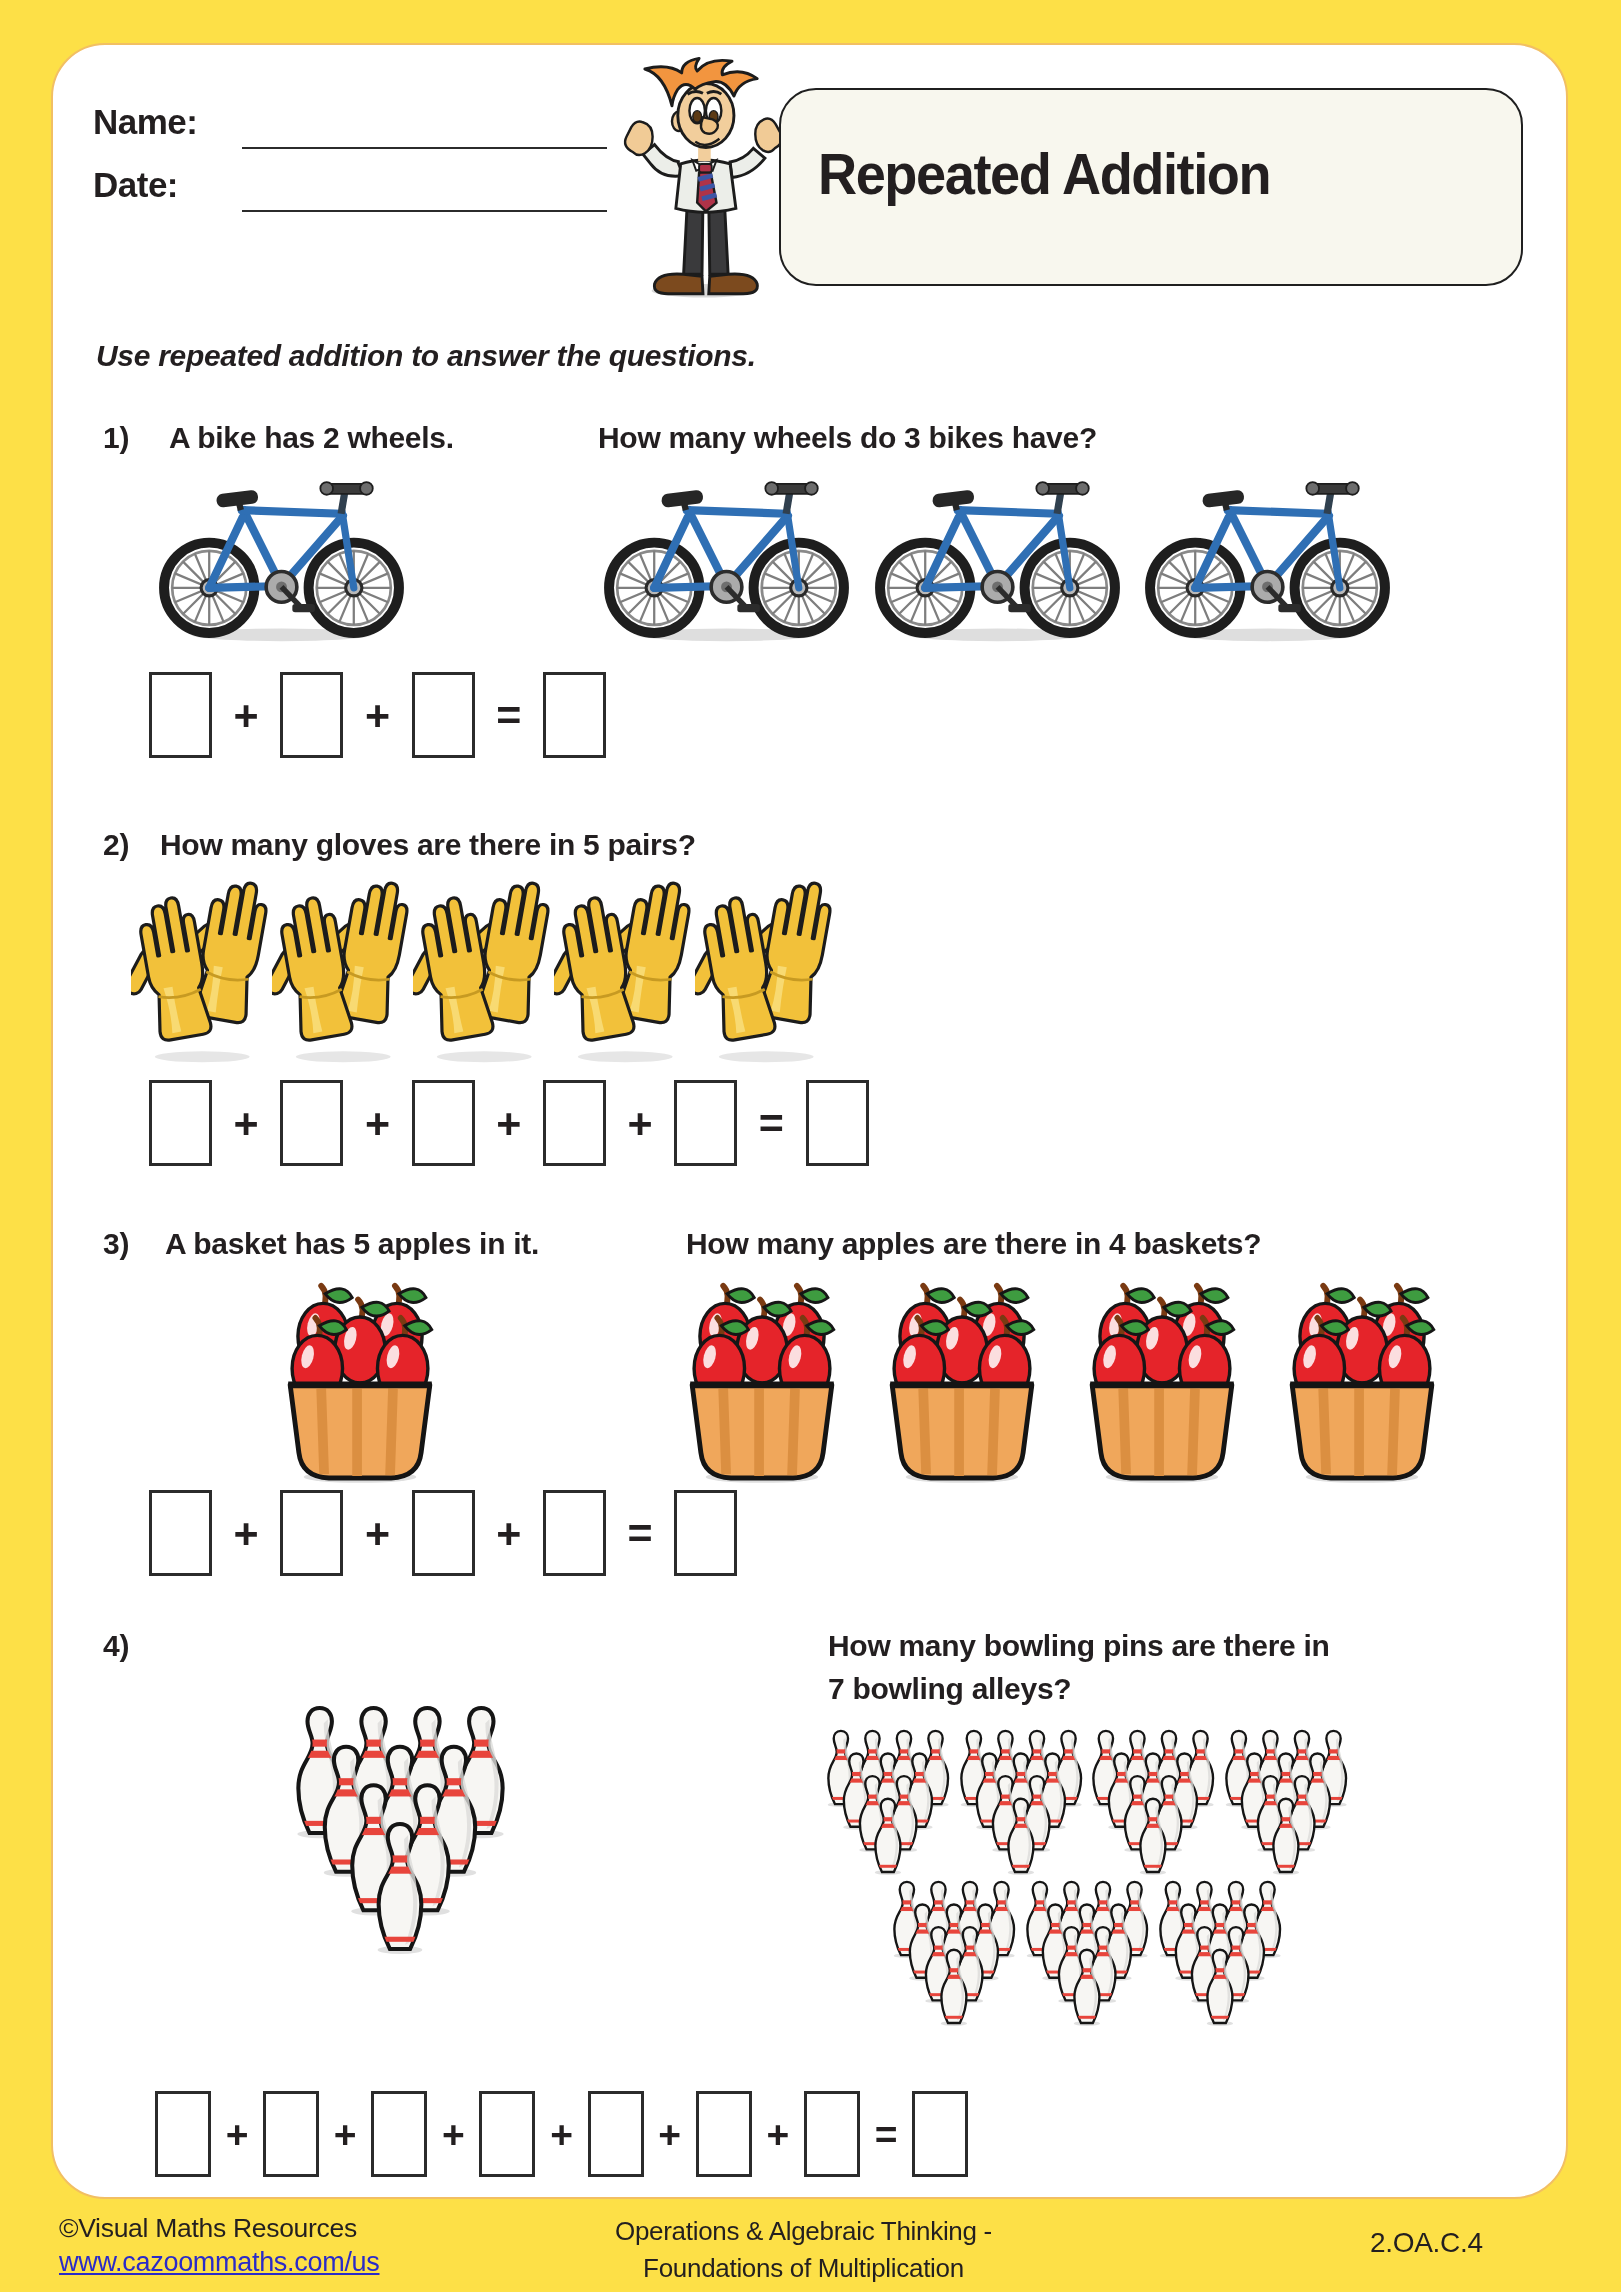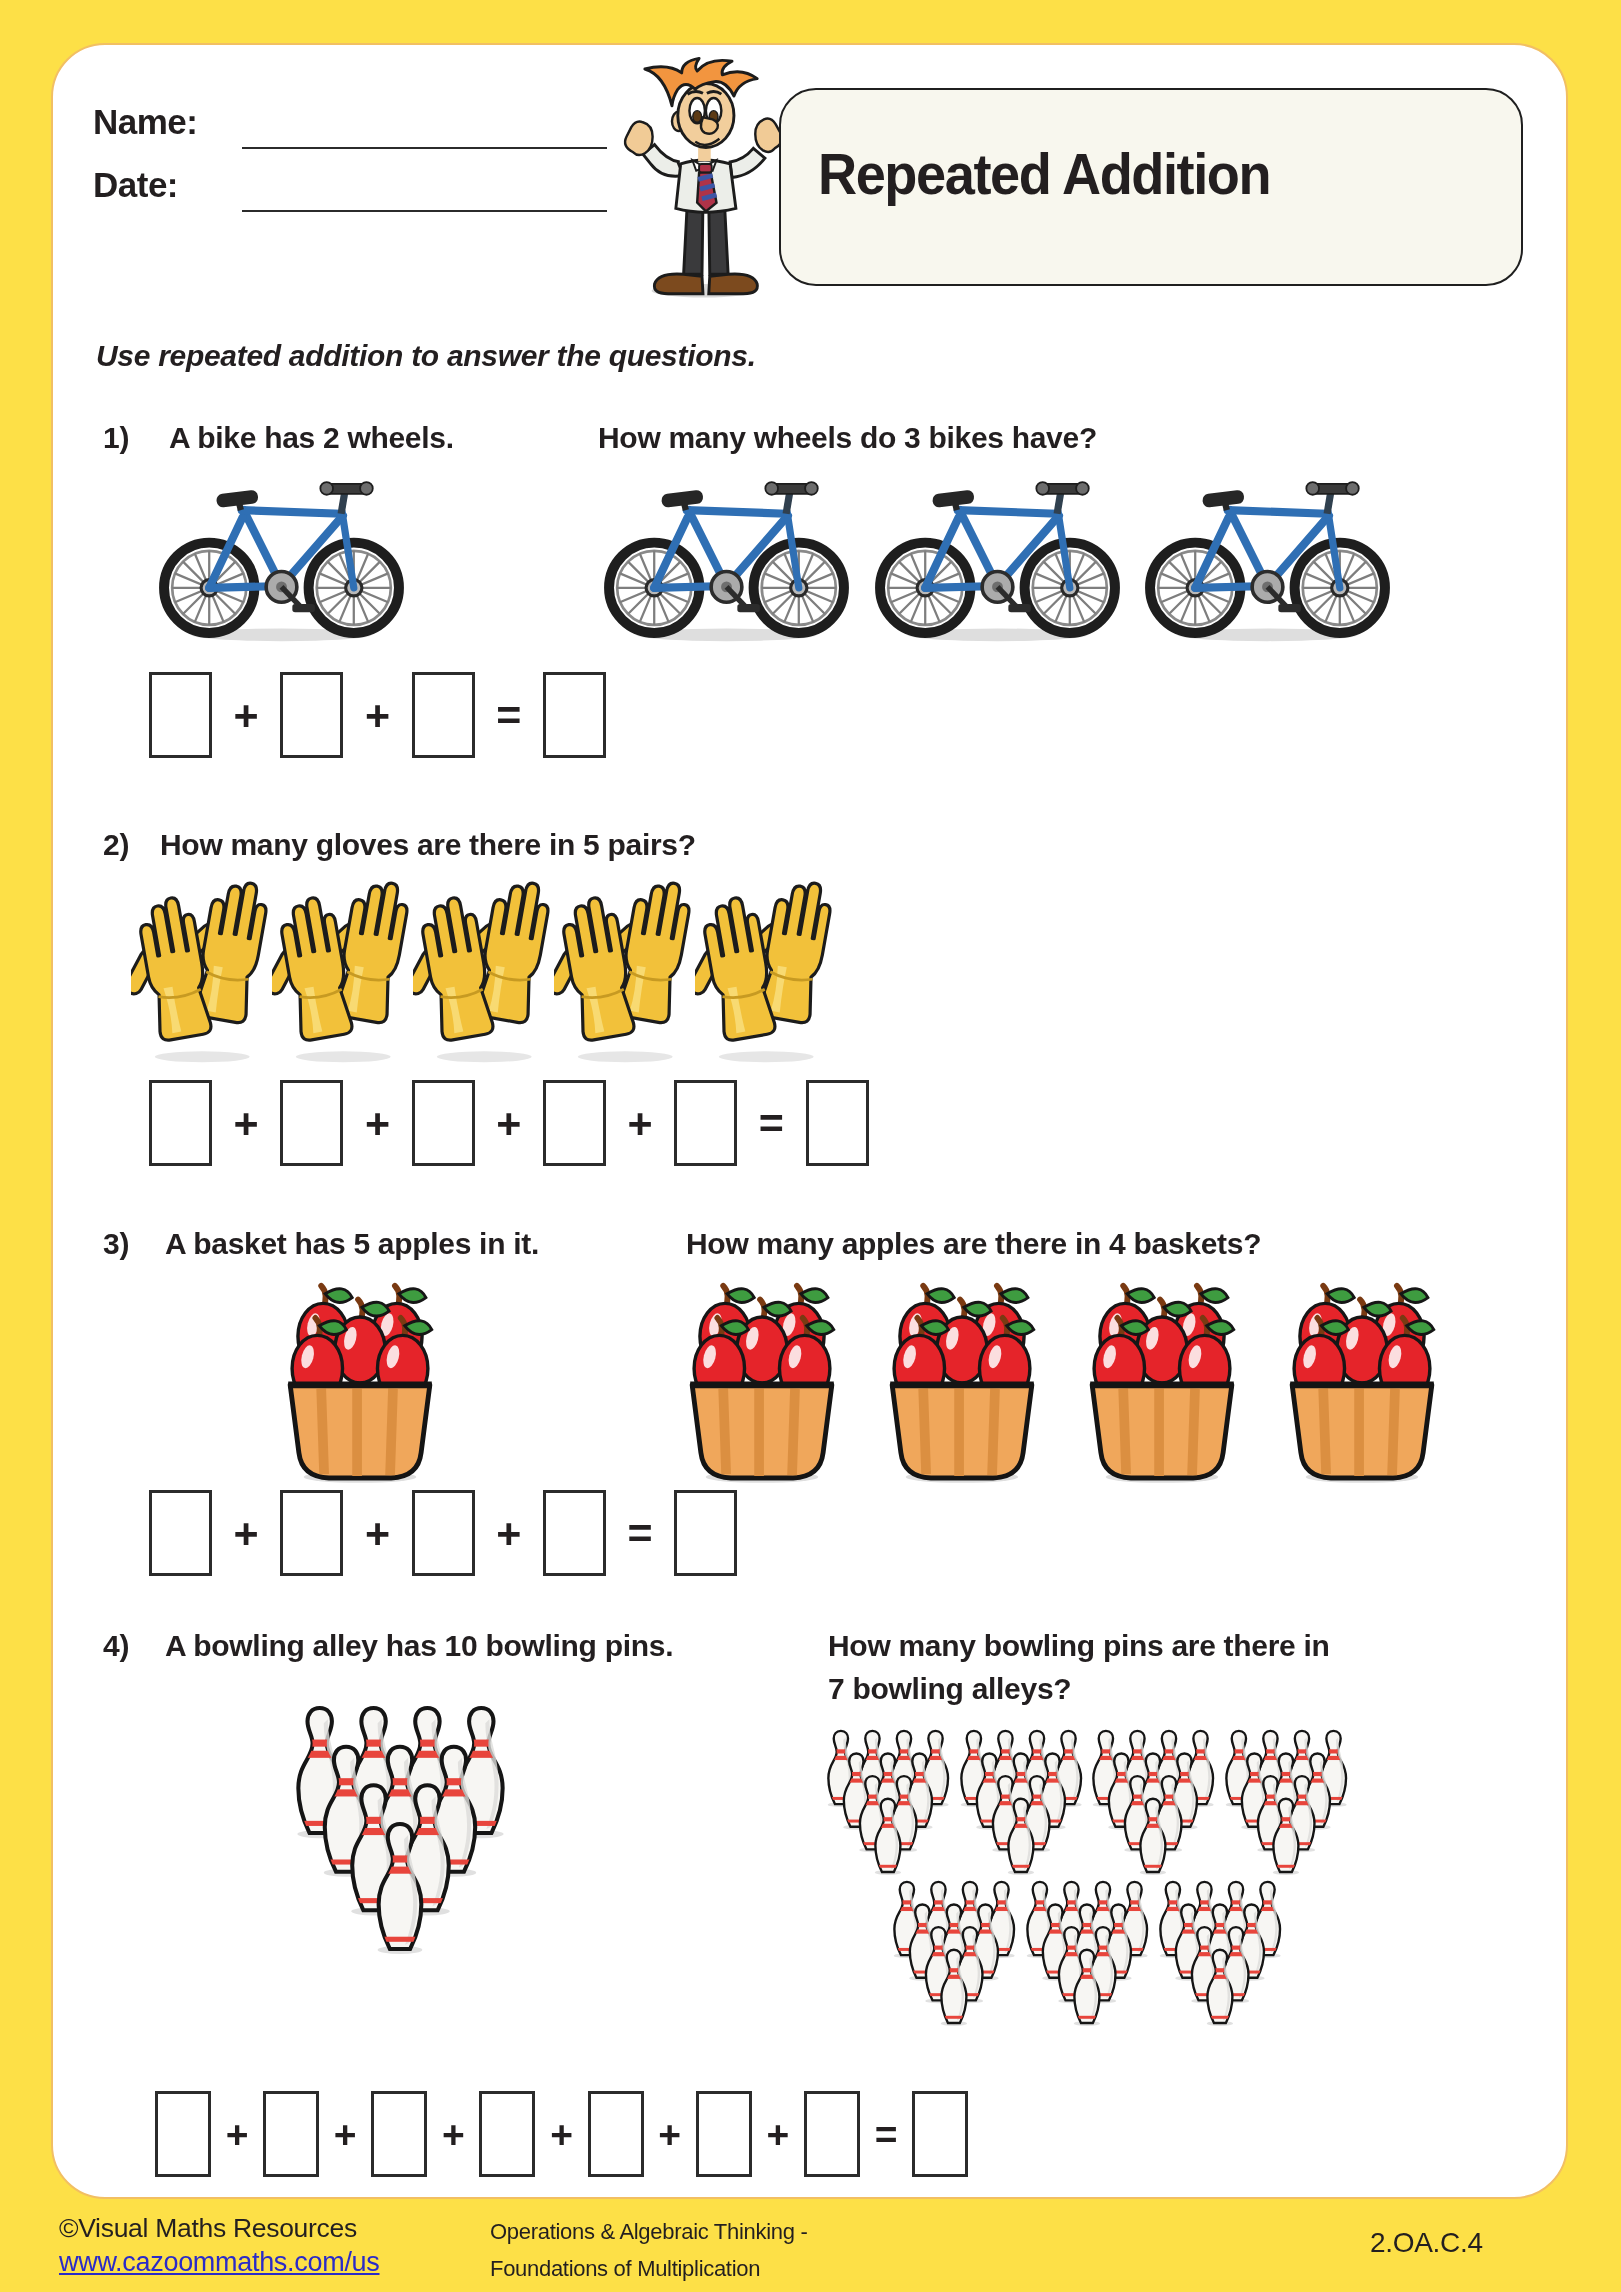--- a/index.html
+++ b/index.html
@@ -31,21 +31,21 @@
   .gloves-row{display:flex;gap:3.9px;}
   .gloves-row svg.item{width:137px;height:192px;}
   .baskets-row svg.item{width:194px;height:209px;}
   .baskets-group{display:flex;gap:5.9px;}
   .pins-example svg.item{width:214px;height:249px;}
   .pins-grid{display:flex;flex-wrap:wrap;justify-content:center;width:533px;
              column-gap:7.8px;row-gap:4.9px;}
   .pins-grid svg.item{width:125px;height:146px;}
   .footer-left{font-size:26.5px;letter-spacing:-0.3px;}
   .footer-link{color:#2b2bc8;text-decoration:underline;font-size:27px;letter-spacing:-0.3px;}
-  .footer-center{font-size:22px;letter-spacing:-0.3px;text-align:left;line-height:37px;}
+  .footer-center{font-size:26px;letter-spacing:-0.3px;text-align:center;line-height:37px;}
   .footer-right{font-size:28px;letter-spacing:-0.3px;}
 </style>
 </head>
 <body>
 
 <svg width="0" height="0" style="position:absolute" aria-hidden="true">
   <defs>
 
     <clipPath id="pinclip">
       <path d="M25,3 C33,3 37,9 37,16 C37,25 32,30 32,38 C32,52 46,58 46,82 C46,102 40,116 35,126 L15,126 C10,116 4,102 4,82 C4,58 18,52 18,38 C18,30 13,25 13,16 C13,9 17,3 25,3 Z"></path>
@@ -285,21 +285,20 @@
       <span class="eq-box"></span>
       <span class="eq-sign">+</span>
       <span class="eq-box"></span>
       <span class="eq-sign">+</span>
       <span class="eq-box"></span>
       <span class="eq-sign">=</span>
       <span class="eq-box"></span>
     </div>
 
   <div class="abs qtext" style="left:103px;top:1629px;">4)</div>
-  <div class="abs qtext" style="left:165px;top:1629px;">A bowling alley has 10 bowling pins.</div>
   <div class="abs qtext" style="left:828px;top:1629px;">How many bowling pins are there in</div>
   <div class="abs qtext" style="left:828px;top:1672px;">7 bowling alleys?</div>
   <div class="abs pins-example" style="left:294px;top:1705px;"><svg class="item" viewBox="0 0 210 245">
         <use href="#pin-set"></use>
       </svg></div>
   <div class="abs pins-grid" style="left:821px;top:1729px;">
       <svg class="item" viewBox="0 0 210 245">
         <use href="#pin-set"></use>
       </svg>
       <svg class="item" viewBox="0 0 210 245">

